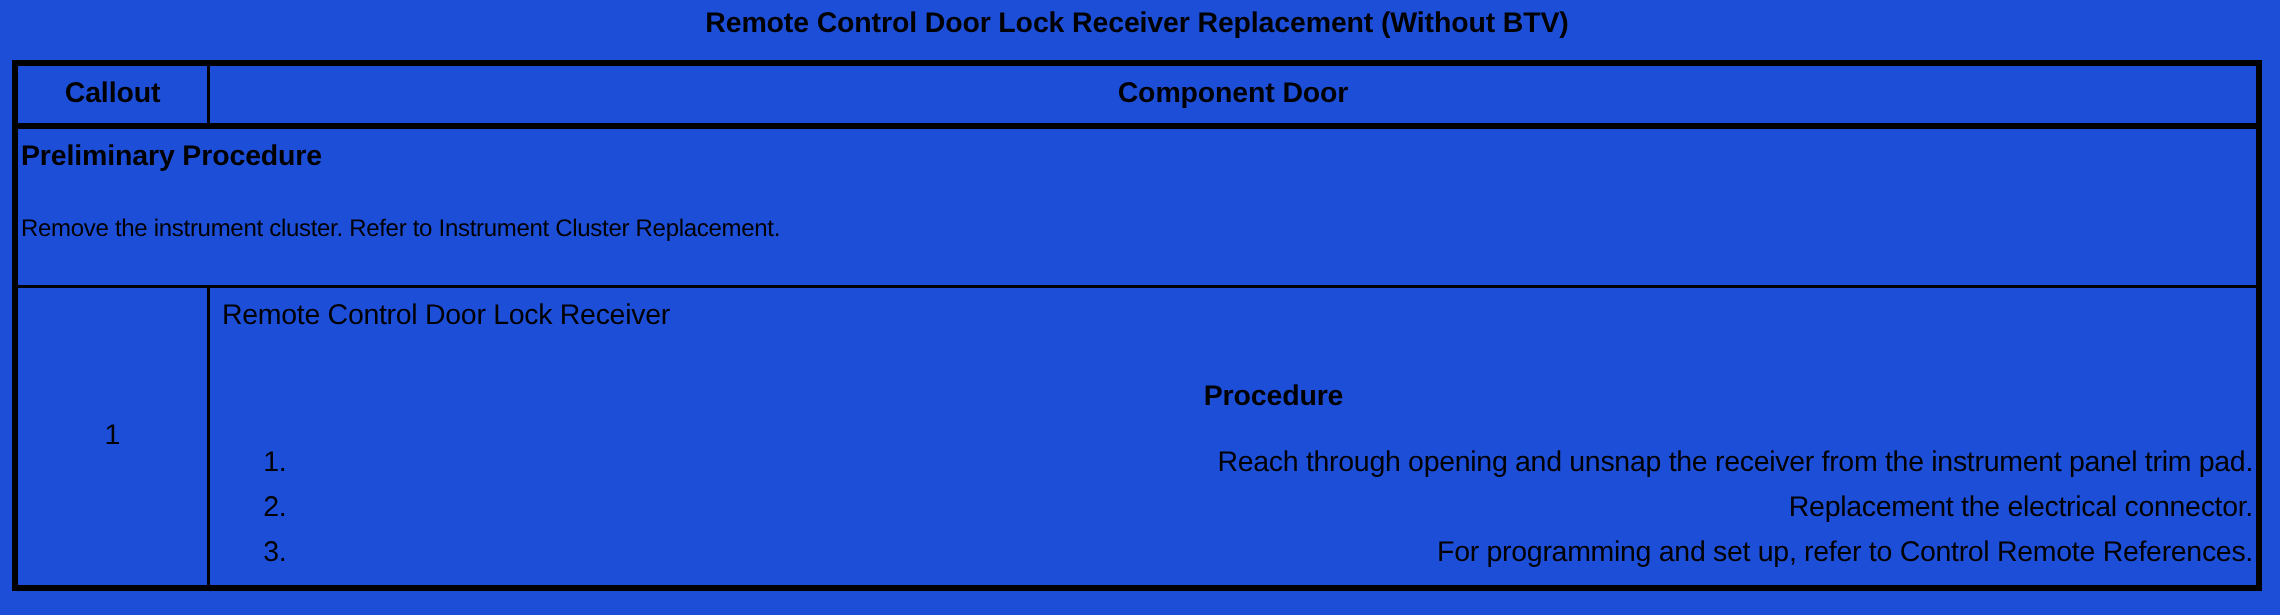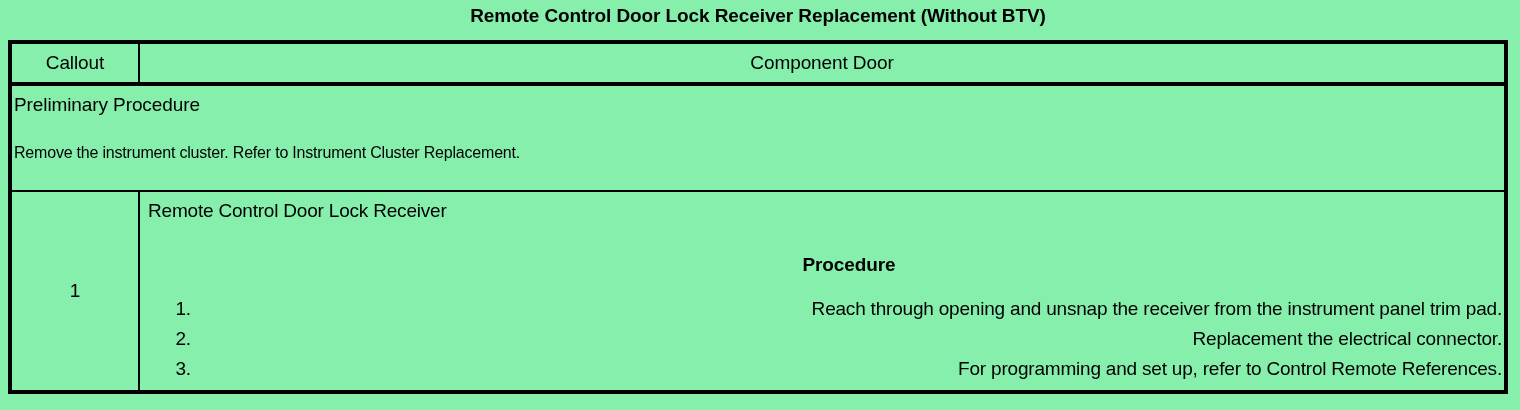--- a/index.html
+++ b/index.html
@@ -12,21 +12,21 @@
     height: 410px;
     font-family: "Liberation Sans", sans-serif;
     color: #000000;
     -webkit-font-smoothing: none;
   }
 
   #page {
     position: relative;
     width: 1520px;
     height: 410px;
-    background: #86efac;
+    background: #1d4ed8;
     overflow: hidden;
   }
 
   
   .doc-title {
     position: absolute;
     left: 0;
     top: 4px;
     width: 1516px;
     text-align: center;
@@ -55,37 +55,37 @@
   }
 
   .col-callout { width: 129px; }
   .col-component { width: auto; }
 
   
   .header-row th {
     border-bottom: 4px solid #000000;
     height: 38px;
     font-size: 19px;
-    font-weight: normal;
+    font-weight: bold;
     text-align: center;
     vertical-align: middle;
     letter-spacing: -0.1px;
   }
   .header-row .th-callout {
     border-right: 2px solid #000000;
   }
 
   
   .prelim-row td {
     border-bottom: 2px solid #000000;
     padding: 6px 2px 8px 2px;
   }
   .prelim-heading {
     font-size: 19px;
-    font-weight: normal;
+    font-weight: bold;
     line-height: 26px;
     letter-spacing: -0.1px;
     margin: 0;
   }
   .prelim-body {
     font-size: 16px;
     font-weight: normal;
     line-height: 26px;
     letter-spacing: -0.2px;
     margin: 22px 0 16px 0;

